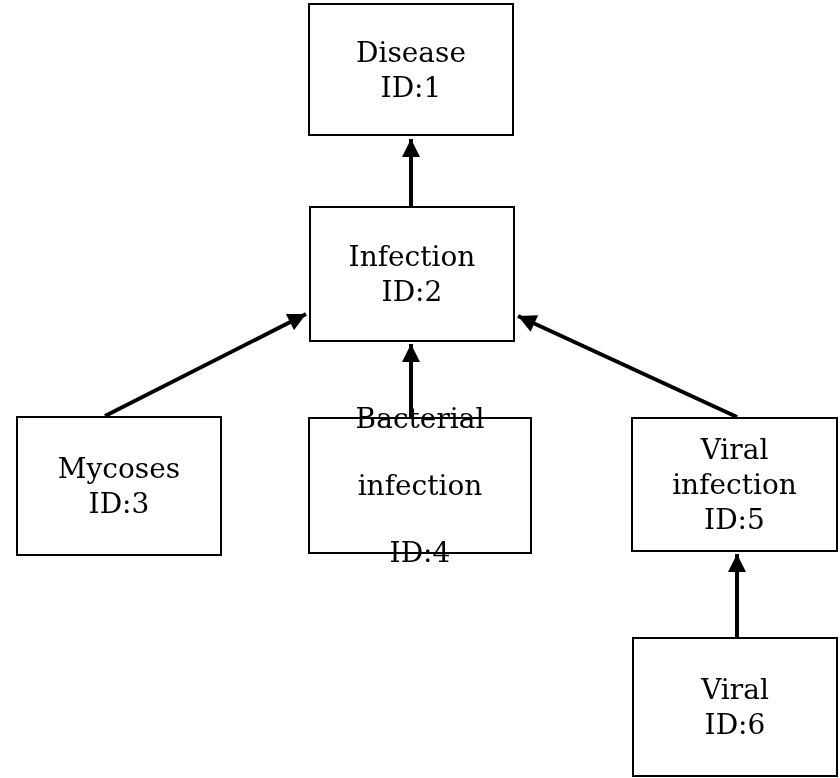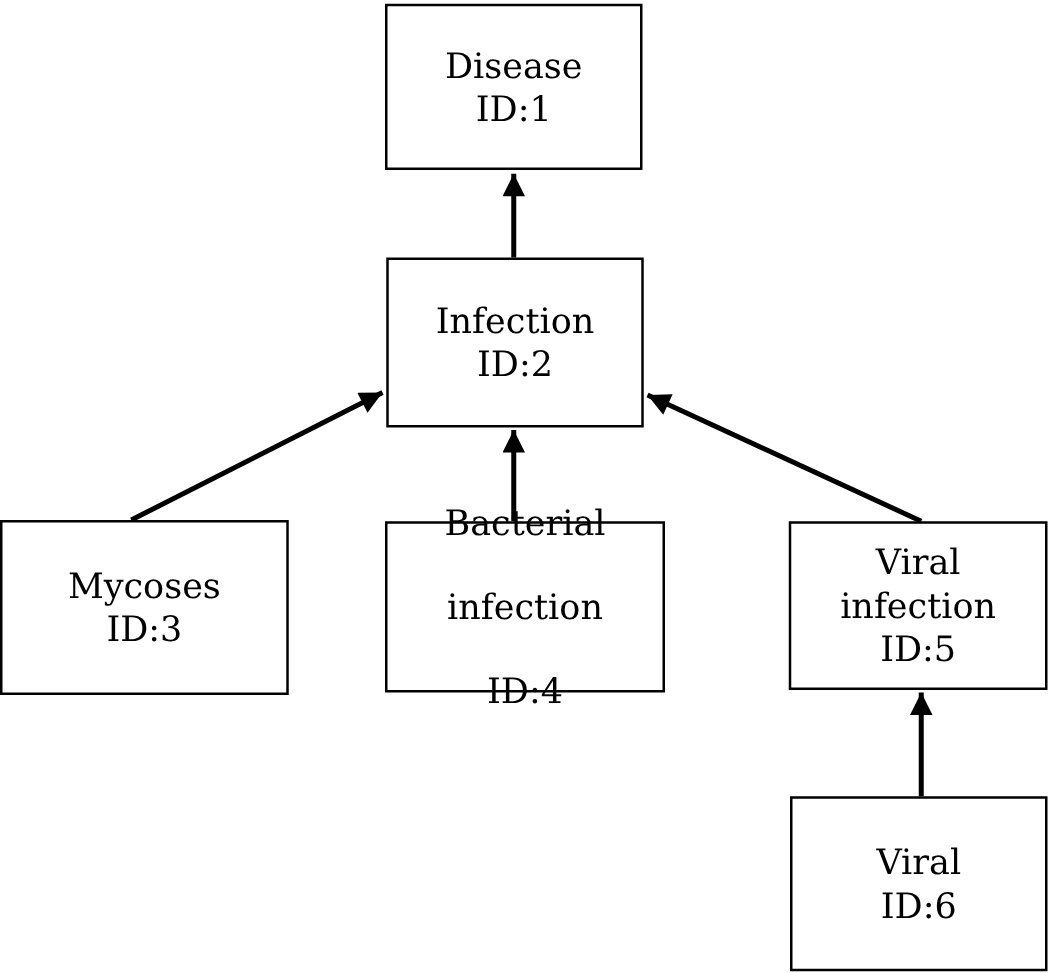--- a/index.html
+++ b/index.html
@@ -47,21 +47,21 @@
   <div class="node" style="left:308px; top:3px; width:206px; height:133px;">
     <div class="line">Disease</div>
     <div class="line">ID:1</div>
   </div>
 
   <div class="node" style="left:309px; top:206px; width:206px; height:136px;">
     <div class="line">Infection</div>
     <div class="line">ID:2</div>
   </div>
 
-  <div class="node" style="left:0px; top:416px; width:231px; height:140px;">
+  <div class="node" style="left:16px; top:416px; width:206px; height:140px;">
     <div class="line">Mycoses</div>
     <div class="line">ID:3</div>
   </div>
 
   <div class="node" style="left:308px; top:417px; width:224px; height:137px;gap:32px;">
     <div class="line">Bacterial</div>
     <div class="line">infection</div>
     <div class="line">ID:4</div>
   </div>
 

